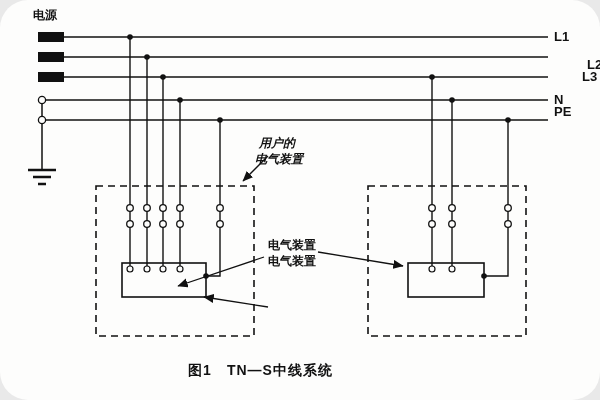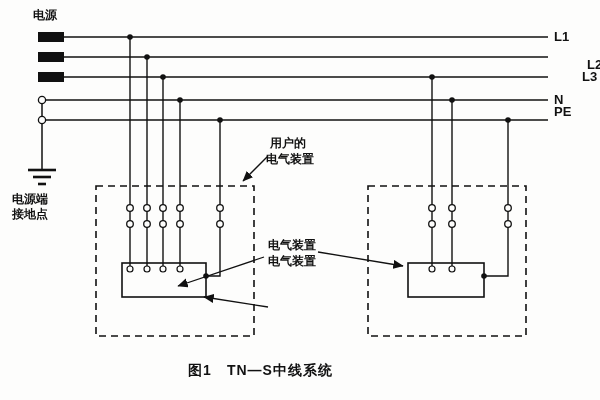--- a/index.html
+++ b/index.html
@@ -1,20 +1,20 @@
 <!DOCTYPE html>
 <html><head>
 <meta charset="utf-8">
 <style>
   * { margin:0; padding:0; box-sizing:border-box; }
   html,body { background:#e9e9e9; }
   body { font-family:"Liberation Sans", sans-serif; }
   .stage {
     position:relative; width:600px; height:400px;
-    background:#fdfdfc; overflow:hidden; margin:0 auto;
+    background:#fdfdfc; overflow:hidden; margin:0 auto;border-radius:28px;
   }
   .stage svg { position:absolute; left:0; top:0; }
   .lbl {
     position:absolute; color:#111; font-weight:700;
     white-space:nowrap; line-height:16px; font-size:13px;
   }
   .lbl.cn { font-size:12px; }
   .caption {
     position:absolute; left:0; top:362px; width:521px;
     text-align:center; font-size:14px; font-weight:700; color:#111;
@@ -136,26 +136,22 @@
   </svg>
 
   <div class="lbl cn" style="left:33px; top:7px;">电源</div>
 
   <div class="lbl" style="left:554px; top:29px;">L1</div>
   <div class="lbl" style="left:554px; top:57px;padding-left:33px;">L2</div>
   <div class="lbl" style="left:554px; top:69px;padding-left:28px;">L3</div>
   <div class="lbl" style="left:554px; top:92px;">N</div>
   <div class="lbl" style="left:554px; top:104px;">PE</div>
 
-  <div class="lbl cn" style="left:12px; top:192px; width:60px; line-height:15px;">
-    <div>电源端</div>
-    <div>接地点</div>
-  </div>
 
-  <div class="lbl cn" style="left:270px; top:135px;">
+  <div class="lbl cn" style="left:259px; top:135px;font-style:italic;">
     <div>用户的</div>
     <div style="margin-left:-4px;">电气装置</div>
   </div>
 
   <div class="lbl cn" style="left:268px; top:237px;">
     <div>电气装置</div>
     <div>电气装置</div>
   </div>
 
 

